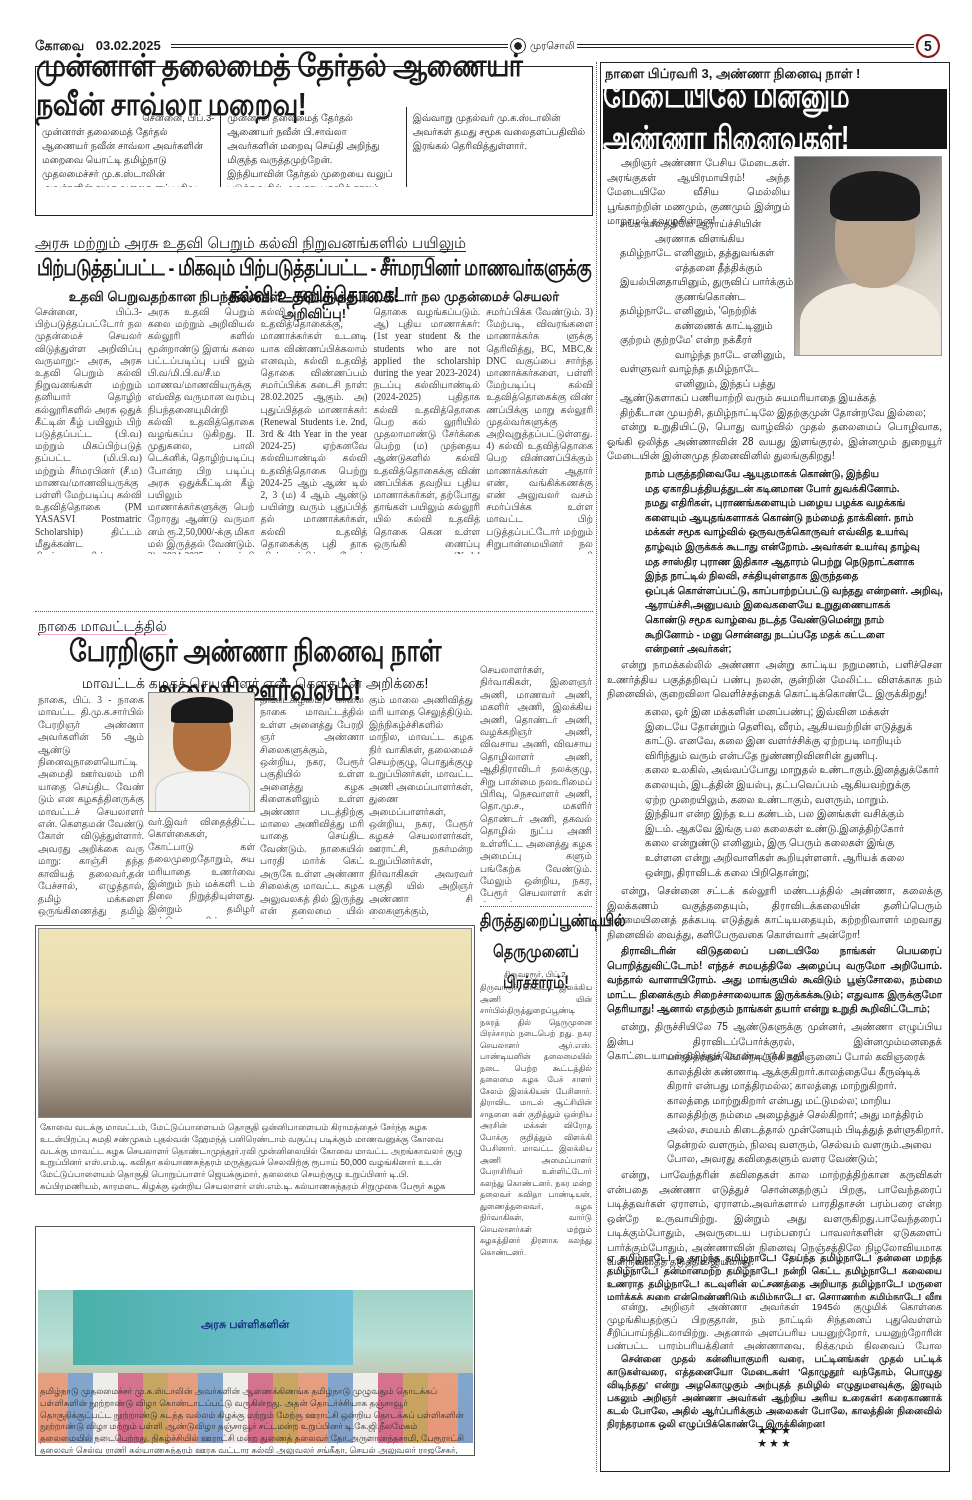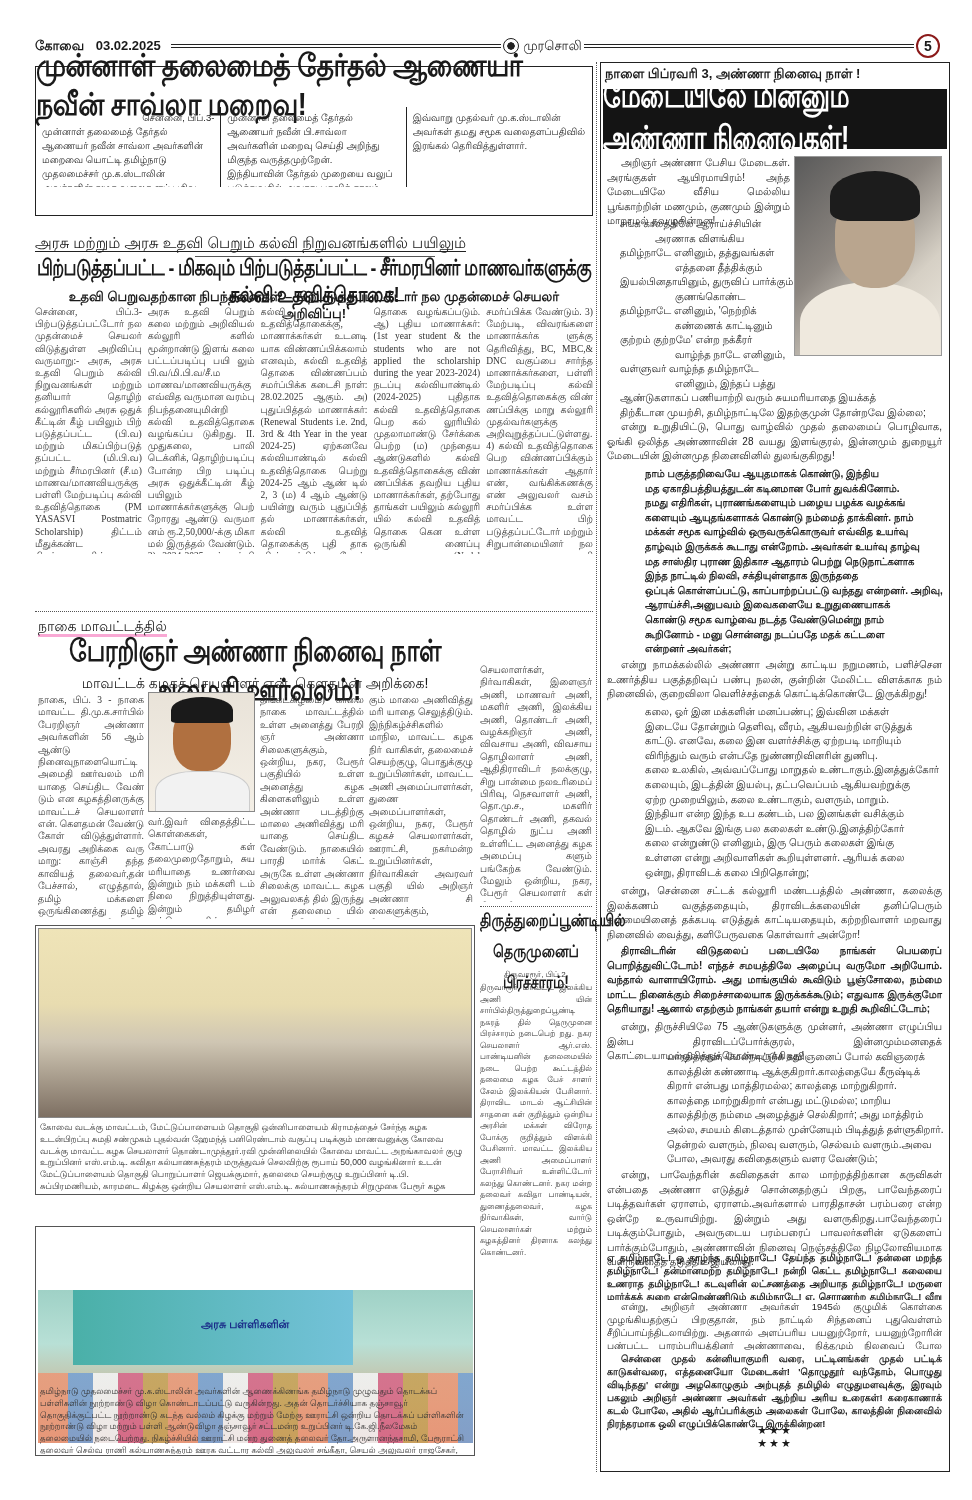--- a/index.html
+++ b/index.html
@@ -4,21 +4,21 @@
 <style>
   * { box-sizing: border-box; margin: 0; padding: 0; }
   html, body { width: 972px; height: 1500px; background: #ffffff; overflow: hidden; }
   body { font-family: "Liberation Sans", sans-serif; color: #1a1a1a; position: relative; }
 
   
   .masthead { position: absolute; left: 35px; top: 33px; width: 905px; height: 26px; display: flex; align-items: center; }
   .mh-left { font-size: 13px; font-weight: bold; white-space: nowrap; }
   .mh-left span { margin-right: 8px; }
   .mh-rule { flex: 1; height: 4px; border-top: 1px solid #222; border-bottom: 1px solid #222; margin: 0 2px; }
-  .mh-center { display: flex; align-items: center; gap: 4px; font-size: 13px; white-space: nowrap; }
+  .mh-center { display: flex; align-items: center; gap: 4px; font-size: 10px; white-space: nowrap; }
   .logo { width: 16px; height: 16px; border-radius: 50%; border: 1.5px solid #222; background: radial-gradient(circle at 50% 50%, #222 35%, #fff 40%); }
   .page-num { width: 24px; height: 24px; border-radius: 50%; border: 2.5px solid #8b1a1a; display: flex; align-items: center; justify-content: center; font-weight: bold; font-size: 14px; }
 
   .abs { position: absolute; }
   .box { border: 1.5px solid #222; }
 
   
   .s1 { left: 35px; top: 66px; width: 558px; height: 150px; }
   .s1-head { height: 40px; display: flex; align-items: center; justify-content: center; font-family: "Liberation Sans", sans-serif; font-weight: 900; font-size: 27px; letter-spacing: -0.5px; transform: scaleY(1.15); }
   .s1-sub { height: 28px; border-top: 1px solid #222; border-bottom: 1px solid #222; display: flex; align-items: center; justify-content: center; font-size: 17px; }
@@ -32,21 +32,21 @@
   .s2-kicker span { border-bottom: 1px solid #222; }
   .s2-head { left: 35px; top: 260px; width: 558px; text-align: center; font-weight: 900; font-size: 17.5px; letter-spacing: -0.6px; transform: scaleY(1.25); }
   .s2-sub { left: 35px; top: 289px; width: 558px; text-align: center; font-weight: bold; font-size: 13px; }
   .s2-cols { left: 35px; top: 306px; width: 558px; height: 248px; display: grid; grid-template-columns: repeat(5, 1fr); gap: 6px; }
   .s2-cols > div { font-family: "Liberation Serif", serif; font-size: 9.5px; line-height: 12.2px; text-align: justify; overflow: hidden; color: #333; }
 
   .dotted-h { border-top: 1.5px dotted #555; }
 
   
   .s3-kicker { left: 38px; top: 618px; font-size: 14px; }
-  .s3-kicker span { border-bottom: 3px solid #f9a8d4; }
+  .s3-kicker span { border-bottom: 1px solid #f9a8d4; }
   .s3-head { left: 35px; top: 640px; width: 440px; text-align: center; font-weight: 900; font-size: 25px; letter-spacing: -0.5px; transform: scaleY(1.2); }
   .s3-sub { left: 35px; top: 675px; width: 440px; text-align: center; font-size: 14px; }
   .s3-col { font-family: "Liberation Serif", serif; font-size: 9.5px; line-height: 12.4px; text-align: justify; overflow: hidden; color: #333; }
   .portrait-box { left: 148px; top: 692px; width: 107px; height: 120px; border: 1px solid #888; background: linear-gradient(#e9e3d9, #f4efe6); overflow: hidden; }
   .portrait-face { position: absolute; left: 24px; top: 10px; width: 58px; height: 68px; border-radius: 45% 45% 40% 40%; background: #b07040; }
   .portrait-hair { position: absolute; left: 22px; top: 4px; width: 62px; height: 26px; border-radius: 50% 50% 10% 10%; background: #1a1a1a; }
   .portrait-shirt { position: absolute; left: 6px; top: 78px; width: 95px; height: 50px; border-radius: 40% 40% 0 0; background: #f2f2f2; border: 1px solid #ccc; }
 
   
   .photo1 { left: 35px; top: 925px; width: 440px; height: 195px; border: 1px solid #888; overflow: hidden; background: linear-gradient(180deg, #efe4b8 0%, #e8dcb0 40%, #cfc6b3 60%, #7d6f62 100%); }

